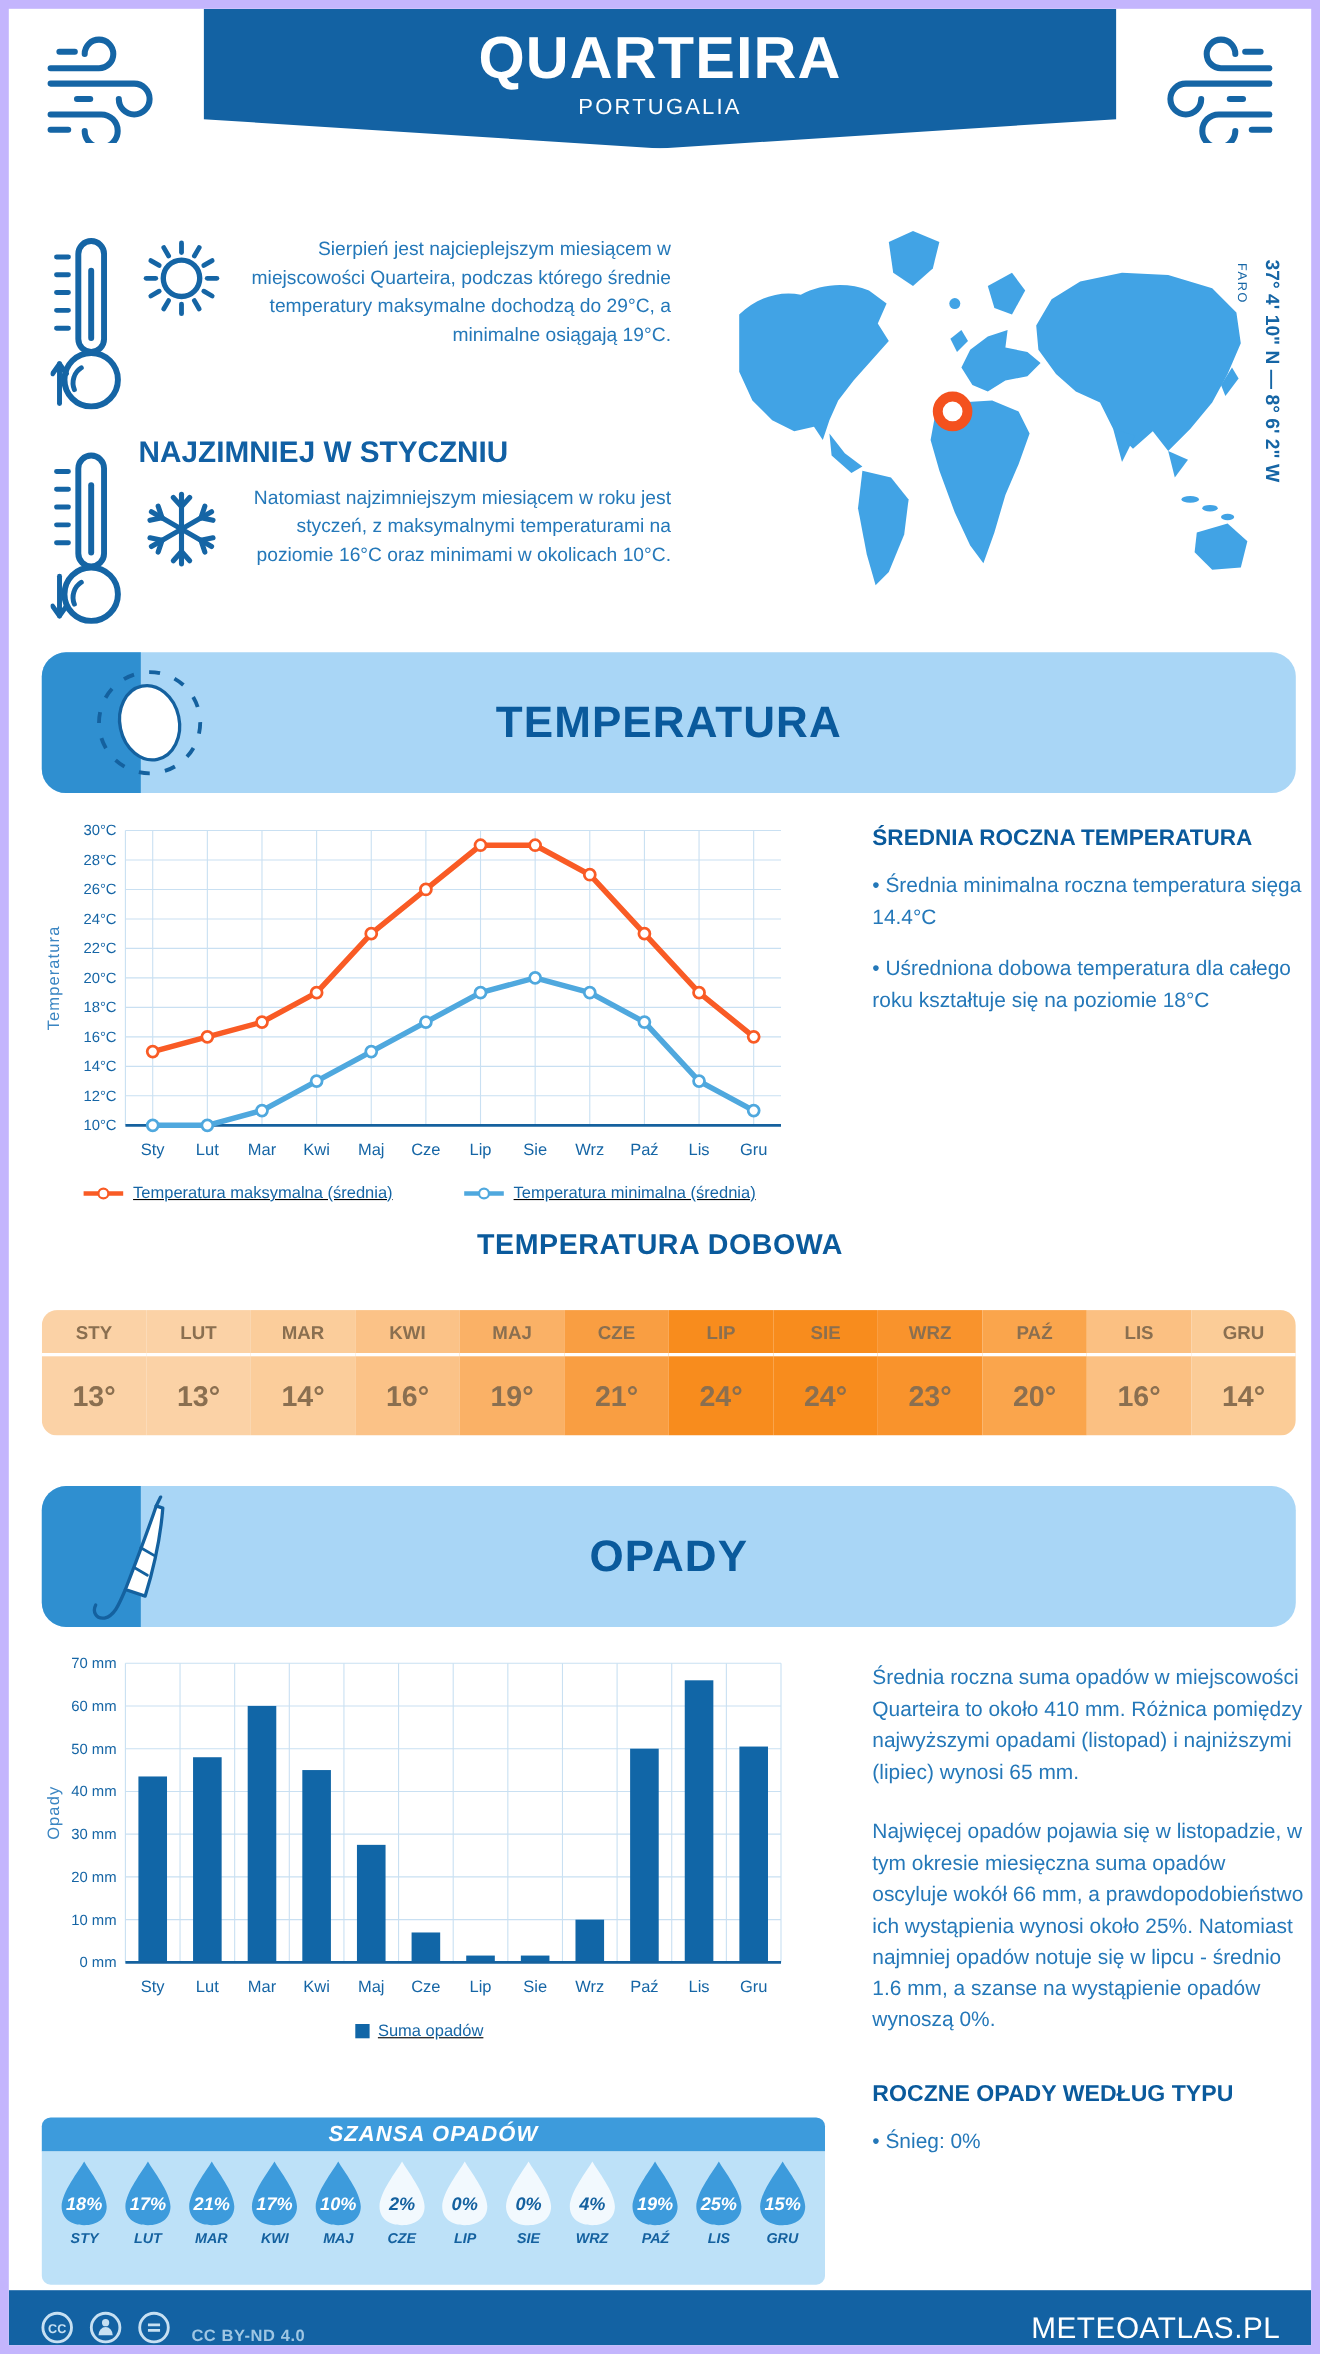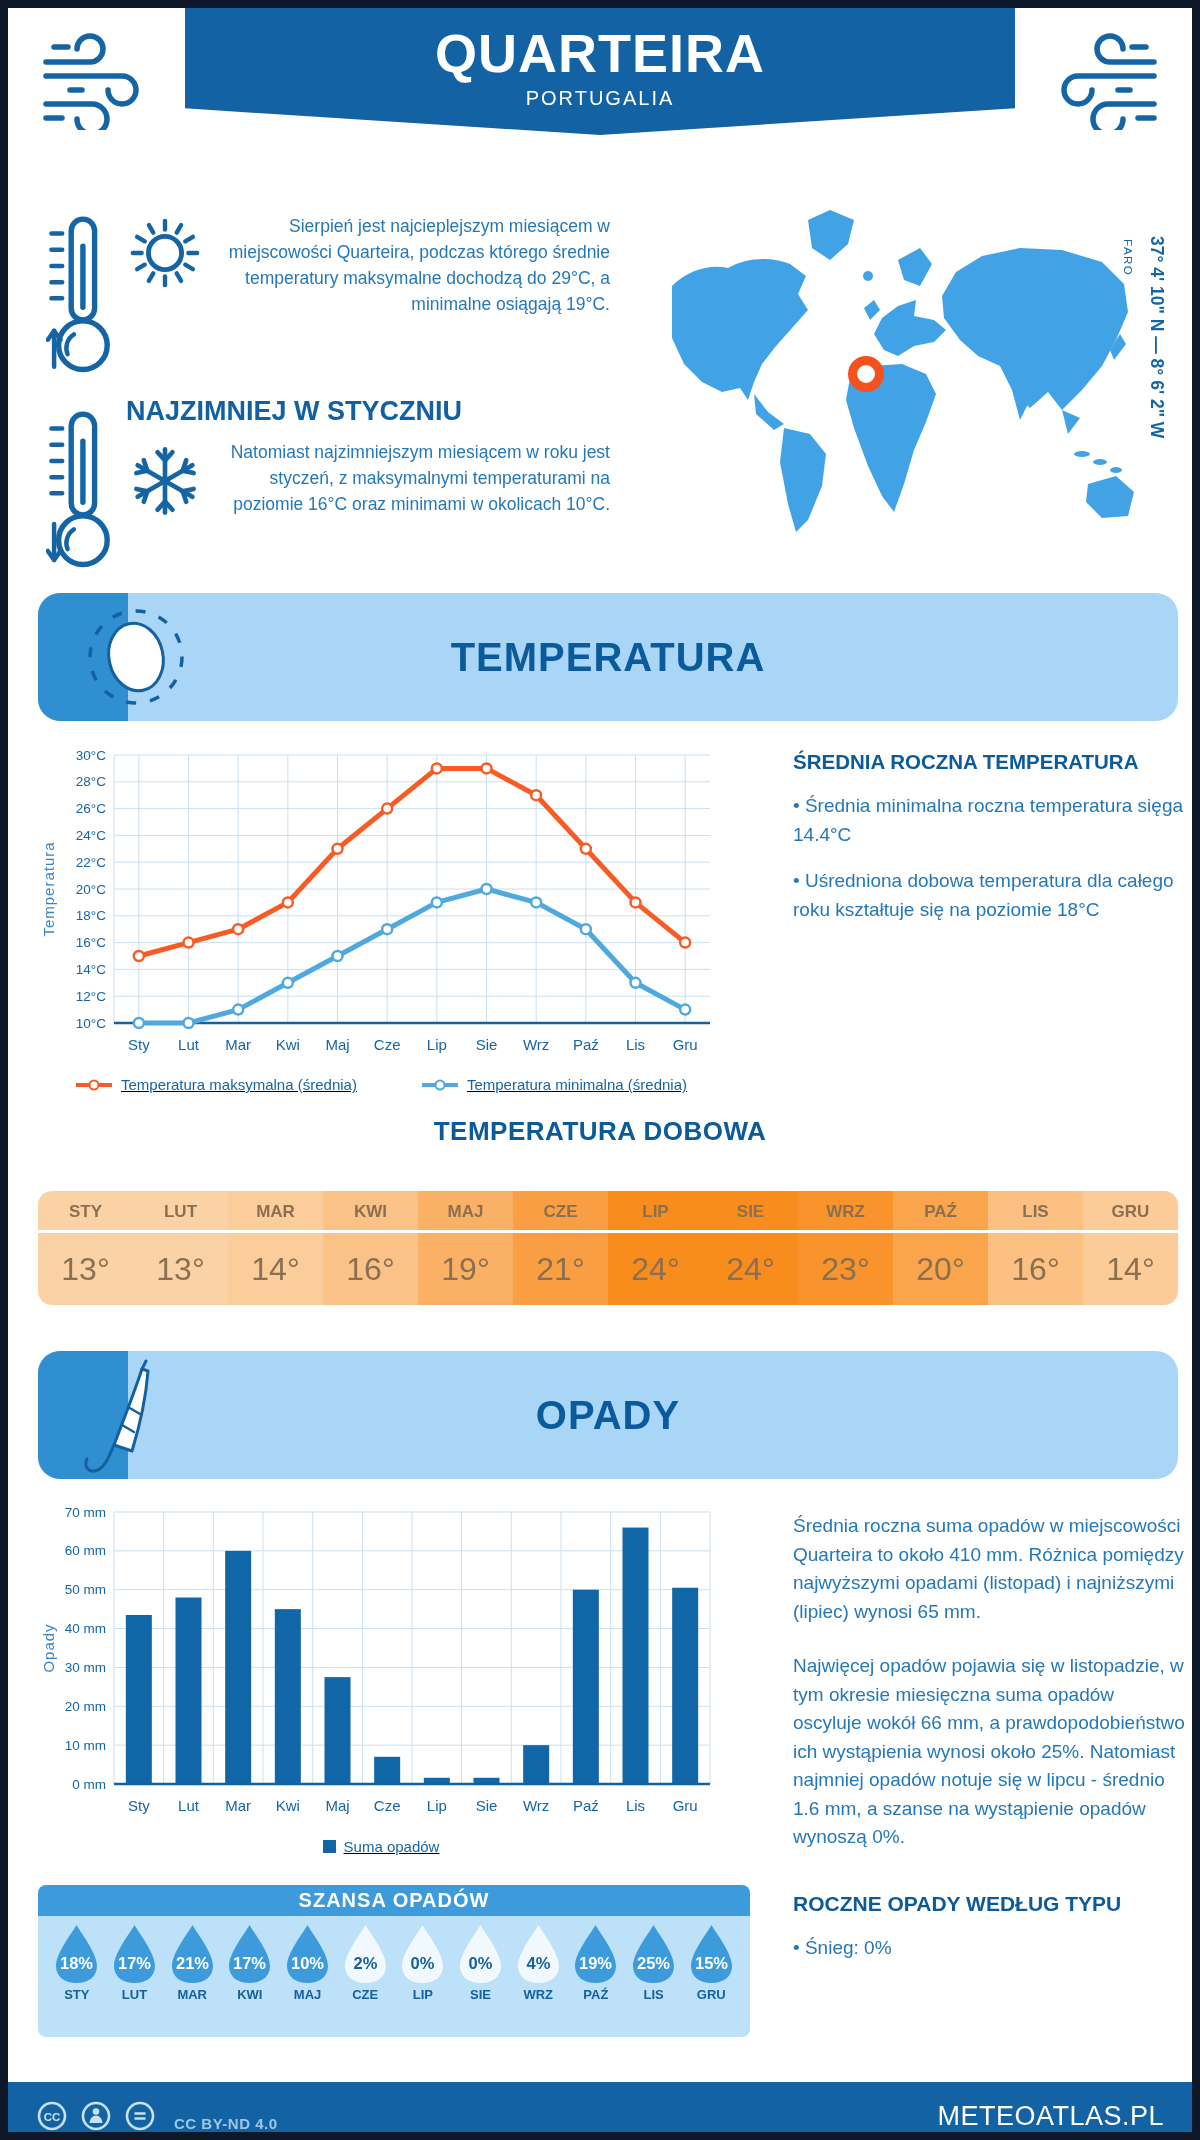--- a/index.html
+++ b/index.html
@@ -1,18 +1,18 @@
 <!DOCTYPE html>
 <html><head>
 <meta charset="utf-8">
 <style>
   * { margin:0; padding:0; box-sizing:border-box; }
   body { background:#888; font-family:"Liberation Sans", sans-serif; }
   .page { position:relative; width:1200px; height:2140px; background:#fff;
-          border:8px solid #0f172a; margin:0 auto; overflow:hidden; }
+          border:8px solid #c4b5fd; margin:0 auto; overflow:hidden; }
 
   
   .header-banner { position:absolute; left:177px; top:0; width:830px; height:127px;
     background:#1362A3; color:#fff; text-align:center;
     clip-path:polygon(0 0,100% 0,100% 79%,50% 100%,0 79%); }
   .header-title { font-size:54px; font-weight:bold; letter-spacing:1px; padding-top:14px; }
   .header-subtitle { font-size:20px; letter-spacing:2px; margin-top:3px; }
   .wind { position:absolute; top:22px; }
   .wind.left { left:26px; }
   .wind.right { right:26px; transform:scaleX(-1); }
@@ -65,24 +65,24 @@
 
   
   .daily-heading { position:absolute; left:0; top:1108px; width:100%; text-align:center;
     font-size:26px; font-weight:bold; color:#0A5A9C; letter-spacing:0.5px; }
   .daily-table { position:absolute; left:30px; top:1183px; width:1140px; height:114px;
     display:flex; border-radius:14px; overflow:hidden; }
   .daily-col { flex:1; display:flex; flex-direction:column; }
   .daily-month { height:42px; line-height:42px; text-align:center; font-size:17px;
     font-weight:bold; color:#8A6F50; border-bottom:3px solid #fff; }
   .daily-value { flex:1; display:flex; align-items:center; justify-content:center;
-    font-size:32px; font-weight:normal; color:#8A6F50; }
-
-  
-  .chance-panel { position:absolute; left:30px; top:1877px; width:712px; height:181px; }
+    font-size:26px; font-weight:bold; color:#8A6F50; }
+
+  
+  .chance-panel { position:absolute; left:30px; top:1917px; width:712px; height:181px;font-style:italic; }
   .chance-header { height:31px; background:#3D9BDC; border-radius:8px 8px 0 0;
     color:#fff; font-size:20px; font-weight:bold; text-align:center; line-height:31px;
     letter-spacing:1px; }
   .chance-body { height:121px; background:#BDE1F8; border-radius:0 0 8px 8px;
     display:flex; padding:7px 10px 0; }
   .chance-cell { flex:1; display:flex; flex-direction:column; align-items:center; }
   .chance-month { margin-top:2px; font-size:13px; font-weight:bold; color:#14619F; }
 
   
   .footer { position:absolute; left:0; bottom:0; width:100%; height:50px; background:#1362A3;

